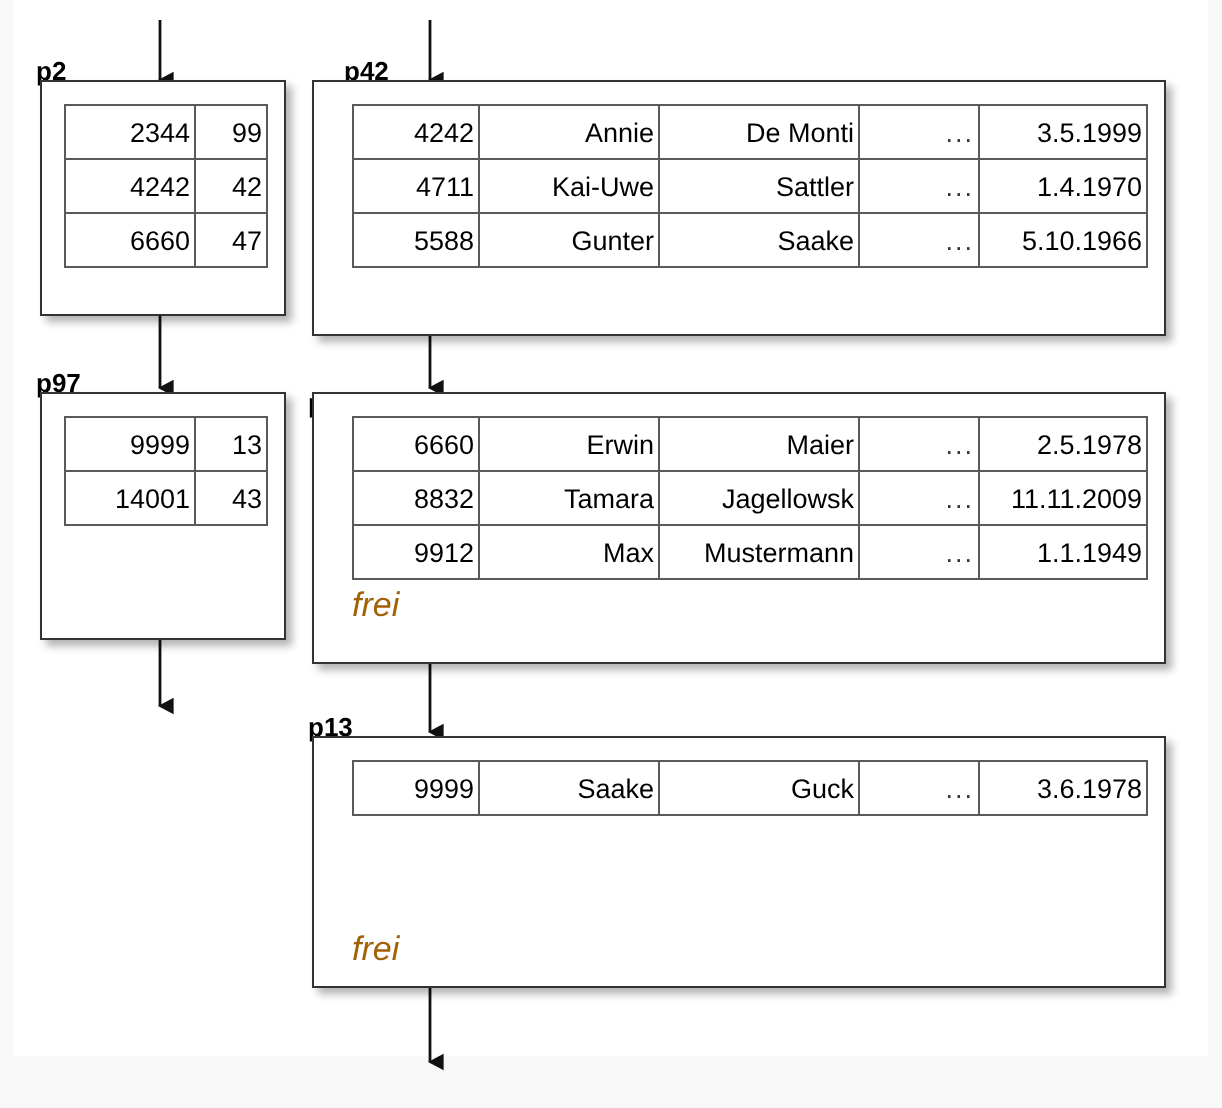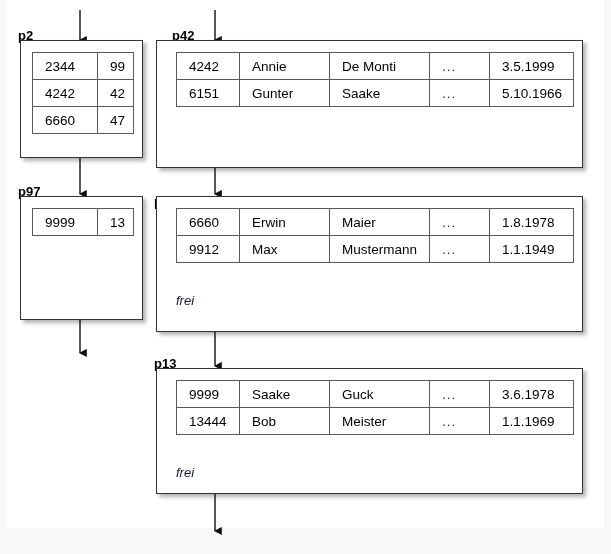--- a/index.html
+++ b/index.html
@@ -47,40 +47,40 @@
   
   .rectable {
     position: absolute;
     border-collapse: collapse;
     table-layout: fixed;
     background: #ffffff;
   }
   .rectable td {
     border: 1.2px solid #5a5a5a;
     height: 26px;
-    text-align: left;
+    text-align: right;
     vertical-align: middle;
     font-size: 13.5px;
     color: #000000;
     font-family: "Liberation Sans", sans-serif;
-    padding: 0 12px;
+    padding: 0 2px;
     overflow: hidden;
     white-space: nowrap;
   }
   .rectable td.dots {
     letter-spacing: 1px;
     color: #333;
   }
 
   
   .frei {
     position: absolute;
     font-style: italic;
-    font-size: 13px;
-    color: #0f172a;
+    font-size: 17px;
+    color: #a16207;
   }
 
   
   #arrows {
     position: absolute;
     left: 0;
     top: 0;
     width: 611px;
     height: 554px;
     pointer-events: none;
@@ -145,41 +145,52 @@
       </colgroup>
       <tbody>
         <tr>
           <td>4242</td>
           <td>Annie</td>
           <td>De Monti</td>
           <td class="dots">...</td>
           <td>3.5.1999</td>
         </tr>
         <tr>
-          <td>6151</td>
+          <td>4711</td>
+          <td>Kai-Uwe</td>
+          <td>Sattler</td>
+          <td class="dots">...</td>
+          <td>1.4.1970</td>
+        </tr>
+        <tr>
+          <td>5588</td>
           <td>Gunter</td>
           <td>Saake</td>
           <td class="dots">...</td>
           <td>5.10.1966</td>
         </tr>
       </tbody>
     </table>
   </div>
 
   <div class="pagelabel" style="left:18px; top:184px;">p97</div>
   <div class="pagebox" style="left:20px; top:196px; width:123px; height:124px;">
     <table class="rectable" style="left:11px; top:11px; width:101px;">
       <colgroup>
           <col style="width:65px">
           <col style="width:36px">
         </colgroup>
       <tbody>
         <tr>
           <td>9999</td>
           <td>13</td>
+        </tr>
+        <tr>
+          <td>14001</td>
+          <td>43</td>
         </tr>
       </tbody>
     </table>
   </div>
 
   <div class="pagelabel" style="left:154px; top:194px;">p47</div>
   <div class="pagebox" style="left:156px; top:196px; width:427px; height:136px;">
     <table class="rectable" style="left:19px; top:11px; width:397px;">
       <colgroup>
         <col style="width:63px">
@@ -187,21 +198,28 @@
           <col style="width:100px">
         <col style="width:60px">
           <col style="width:84px">
       </colgroup>
       <tbody>
         <tr>
           <td>6660</td>
           <td>Erwin</td>
           <td>Maier</td>
           <td class="dots">...</td>
-          <td>1.8.1978</td>
+          <td>2.5.1978</td>
+        </tr>
+        <tr>
+          <td>8832</td>
+          <td>Tamara</td>
+          <td>Jagellowsk</td>
+          <td class="dots">...</td>
+          <td>11.11.2009</td>
         </tr>
         <tr>
           <td>9912</td>
           <td>Max</td>
           <td>Mustermann</td>
           <td class="dots">...</td>
           <td>1.1.1949</td>
         </tr>
       </tbody>
     </table>
@@ -219,25 +237,18 @@
           <col style="width:84px">
       </colgroup>
       <tbody>
         <tr>
           <td>9999</td>
           <td>Saake</td>
           <td>Guck</td>
           <td class="dots">...</td>
           <td>3.6.1978</td>
         </tr>
-        <tr>
-          <td>13444</td>
-          <td>Bob</td>
-          <td>Meister</td>
-          <td class="dots">...</td>
-          <td>1.1.1969</td>
-        </tr>
       </tbody>
     </table>
     <div class="frei" style="left:19px; top:96px;">frei</div>
   </div>
 
 </div>
 
 </body></html>

